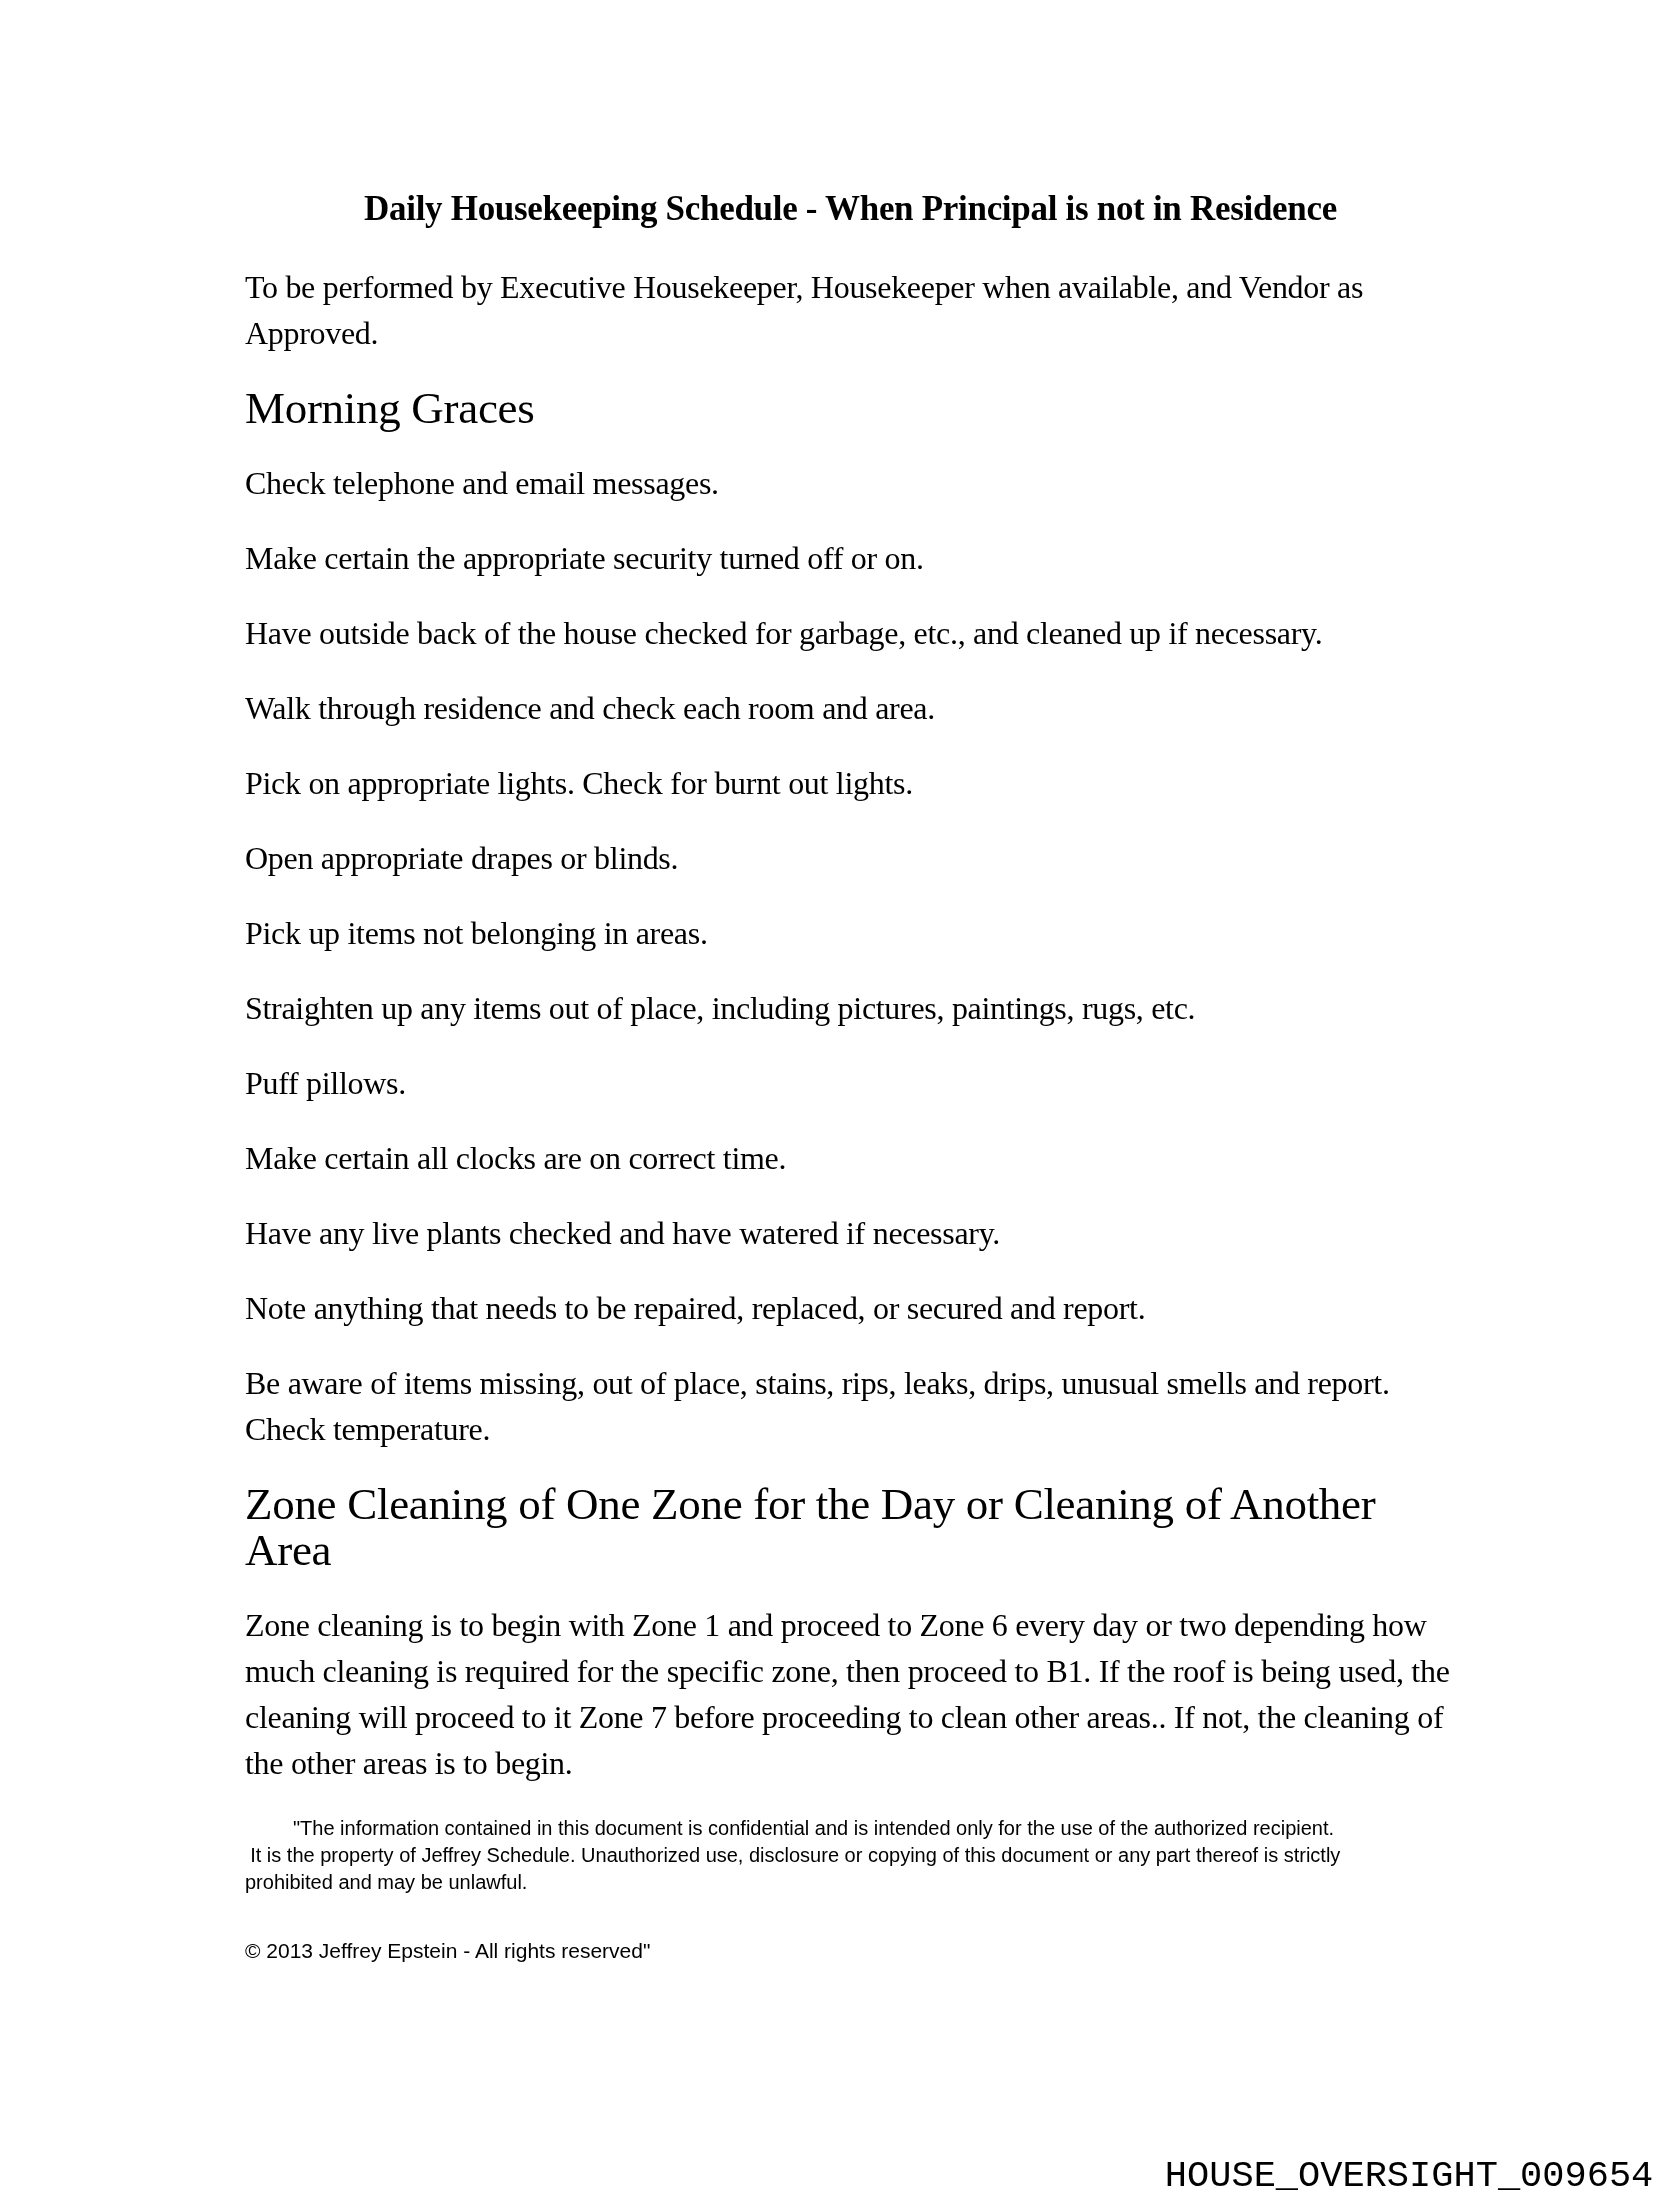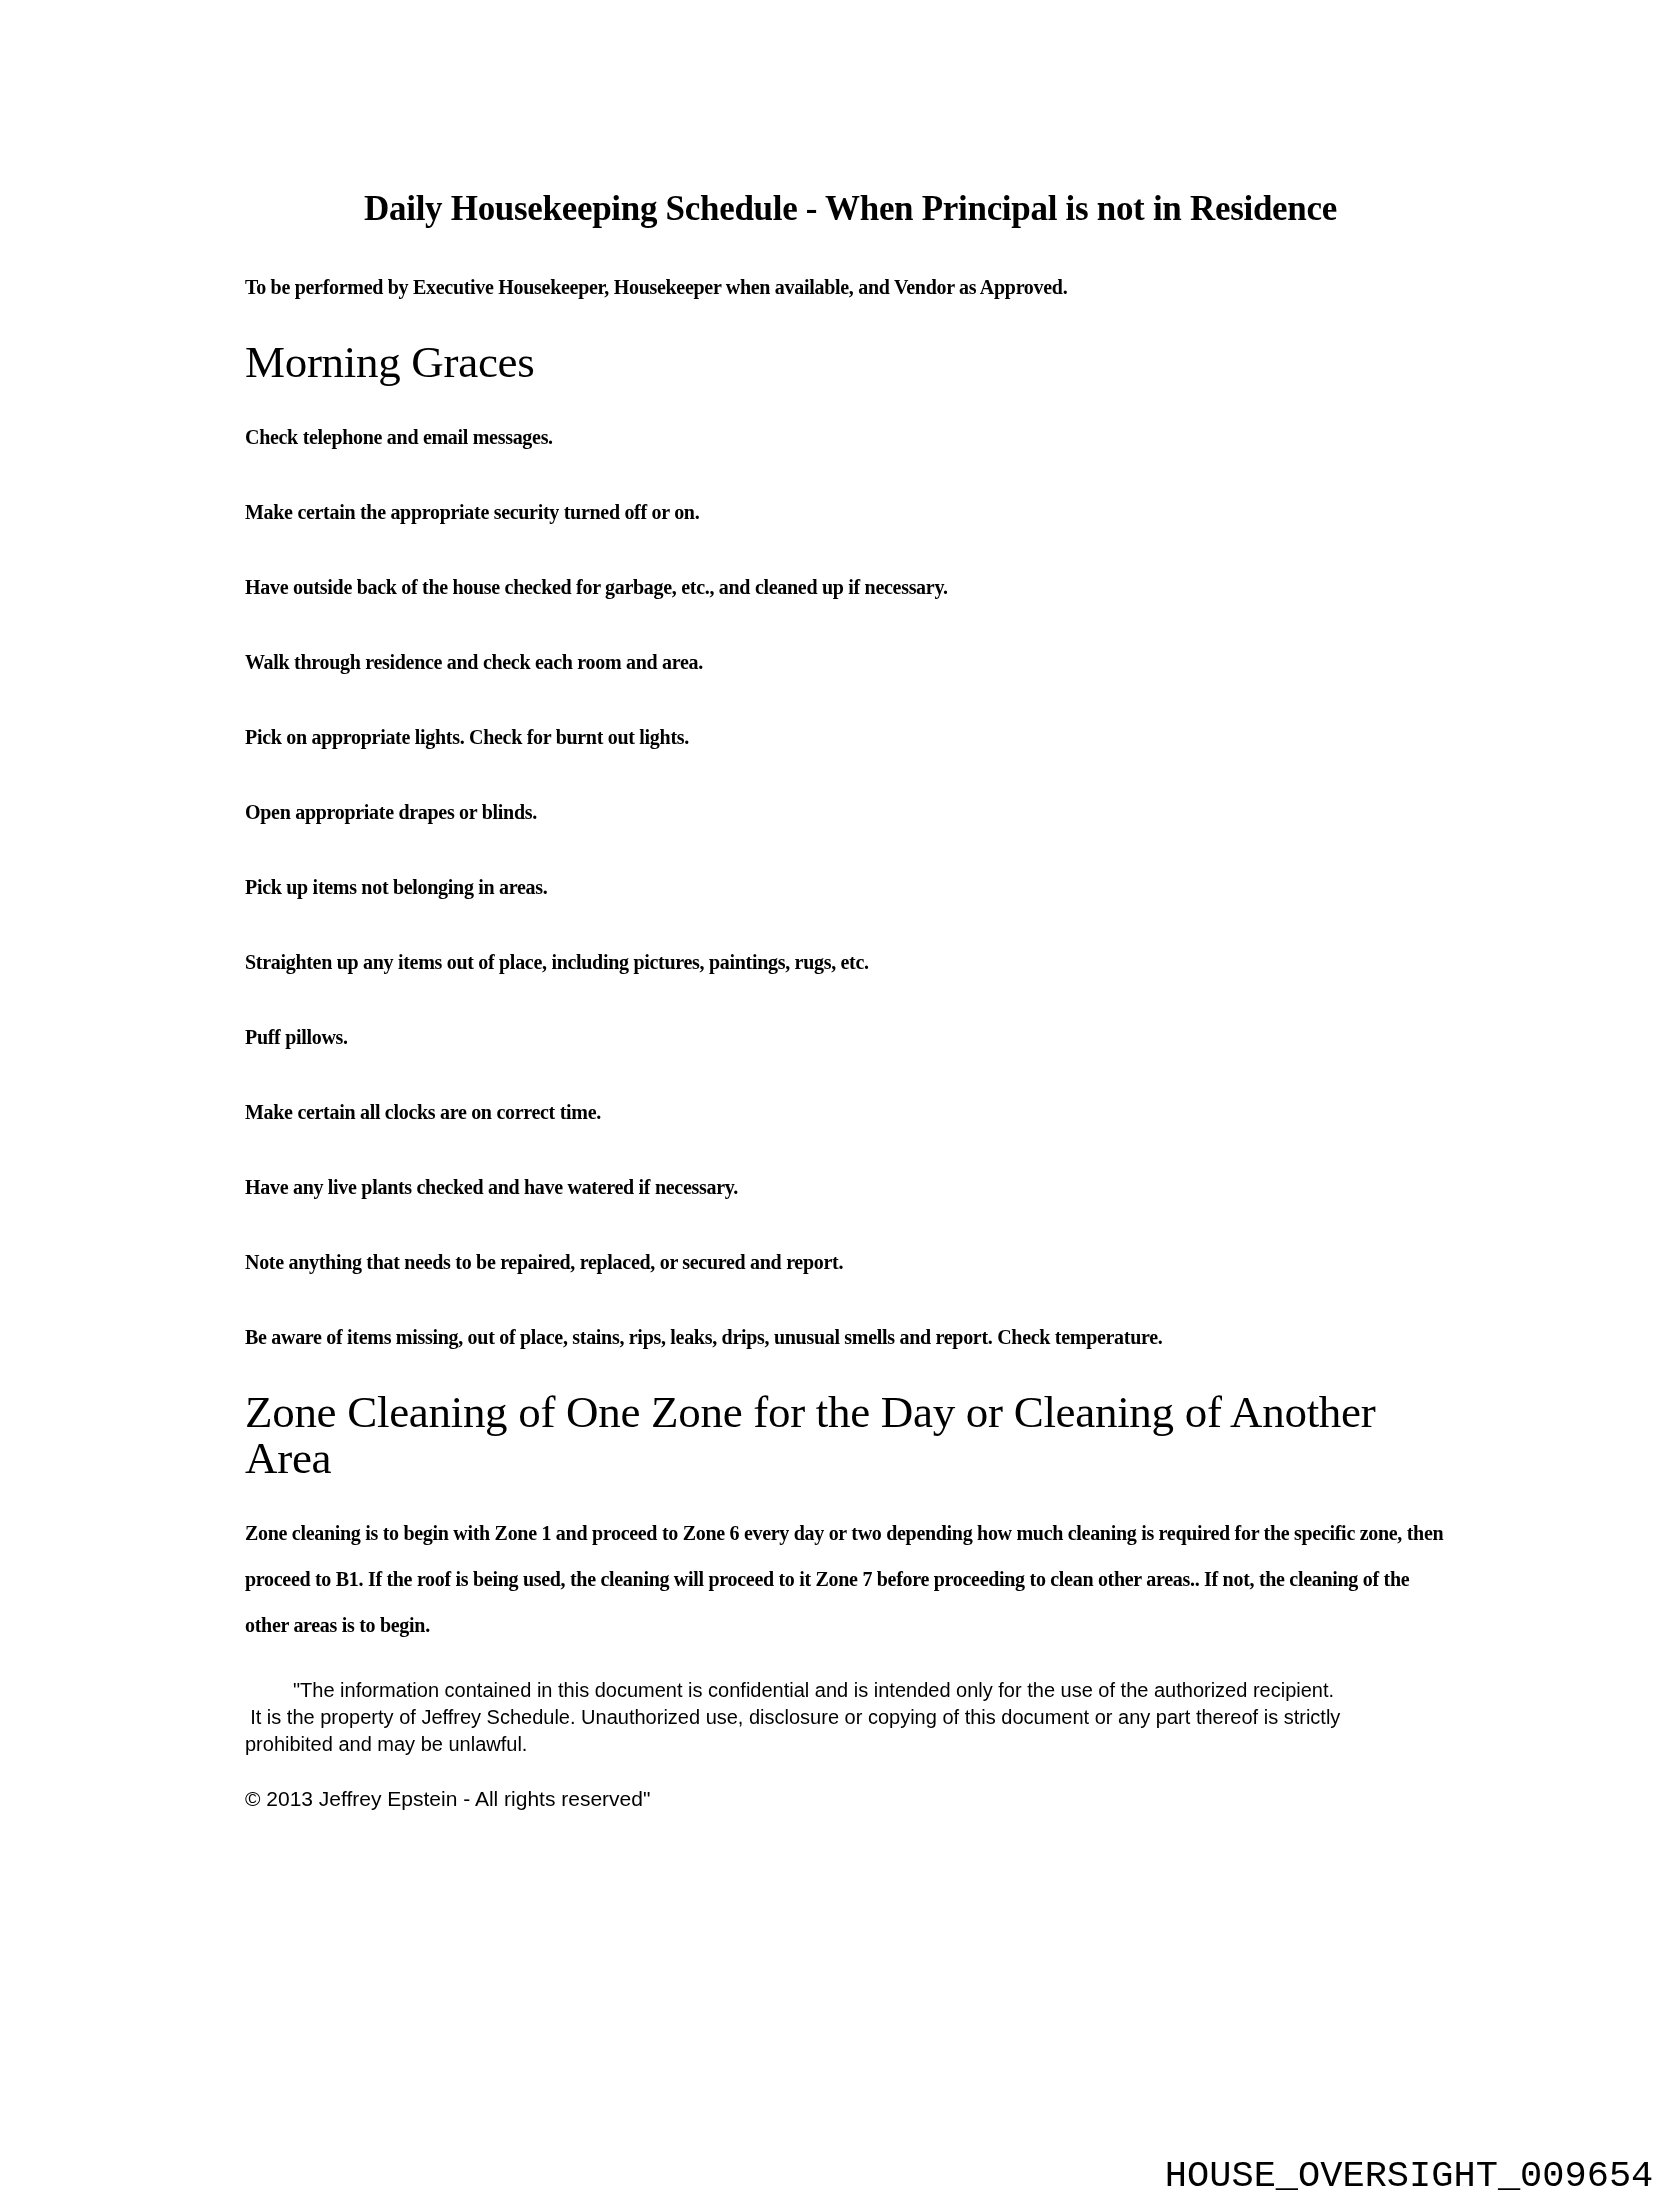--- a/index.html
+++ b/index.html
@@ -24,25 +24,24 @@
   }
   .doc-title {
     font-size: 35px;
     font-weight: bold;
     line-height: 43px;
     margin: 0 0 34px 0;
     letter-spacing: -0.3px;
     text-align: center;
   }
   .para {
-    font-size: 20px;
+    font-size: 32px;
     line-height: 46px;
     letter-spacing: -0.3px;
     margin: 6px 0 29px 0;
-    font-weight: bold;
   }
   .section-heading {
     font-size: 45px;
     font-weight: normal;
     line-height: 46px;
     letter-spacing: -0.3px;
     margin: 0 0 29px 0;
   }
   .zone-heading {
     margin-top: 29px;
@@ -51,21 +50,21 @@
     margin-top: 23.6px;
     font-family: "Liberation Sans", "DejaVu Sans", sans-serif;
     font-size: 20px;
     line-height: 27px;
     letter-spacing: 0px;
   }
   .conf-line-1 { padding-left: 48px; }
   .conf-line-2 { padding-left: 5.2px; }
   .conf-line-3 { padding-left: 0; }
   .copyright-line {
-    margin-top: 27px;
+    margin-top: 41px;
     font-family: "Liberation Sans", "DejaVu Sans", sans-serif;
     font-size: 21px;
     line-height: 27px;
   }
   .bates-stamp {
     position: absolute;
     right: 15.7px;
     bottom: 7.9px;
     font-family: Liberation Mono, monospace;
     font-size: 37px;

